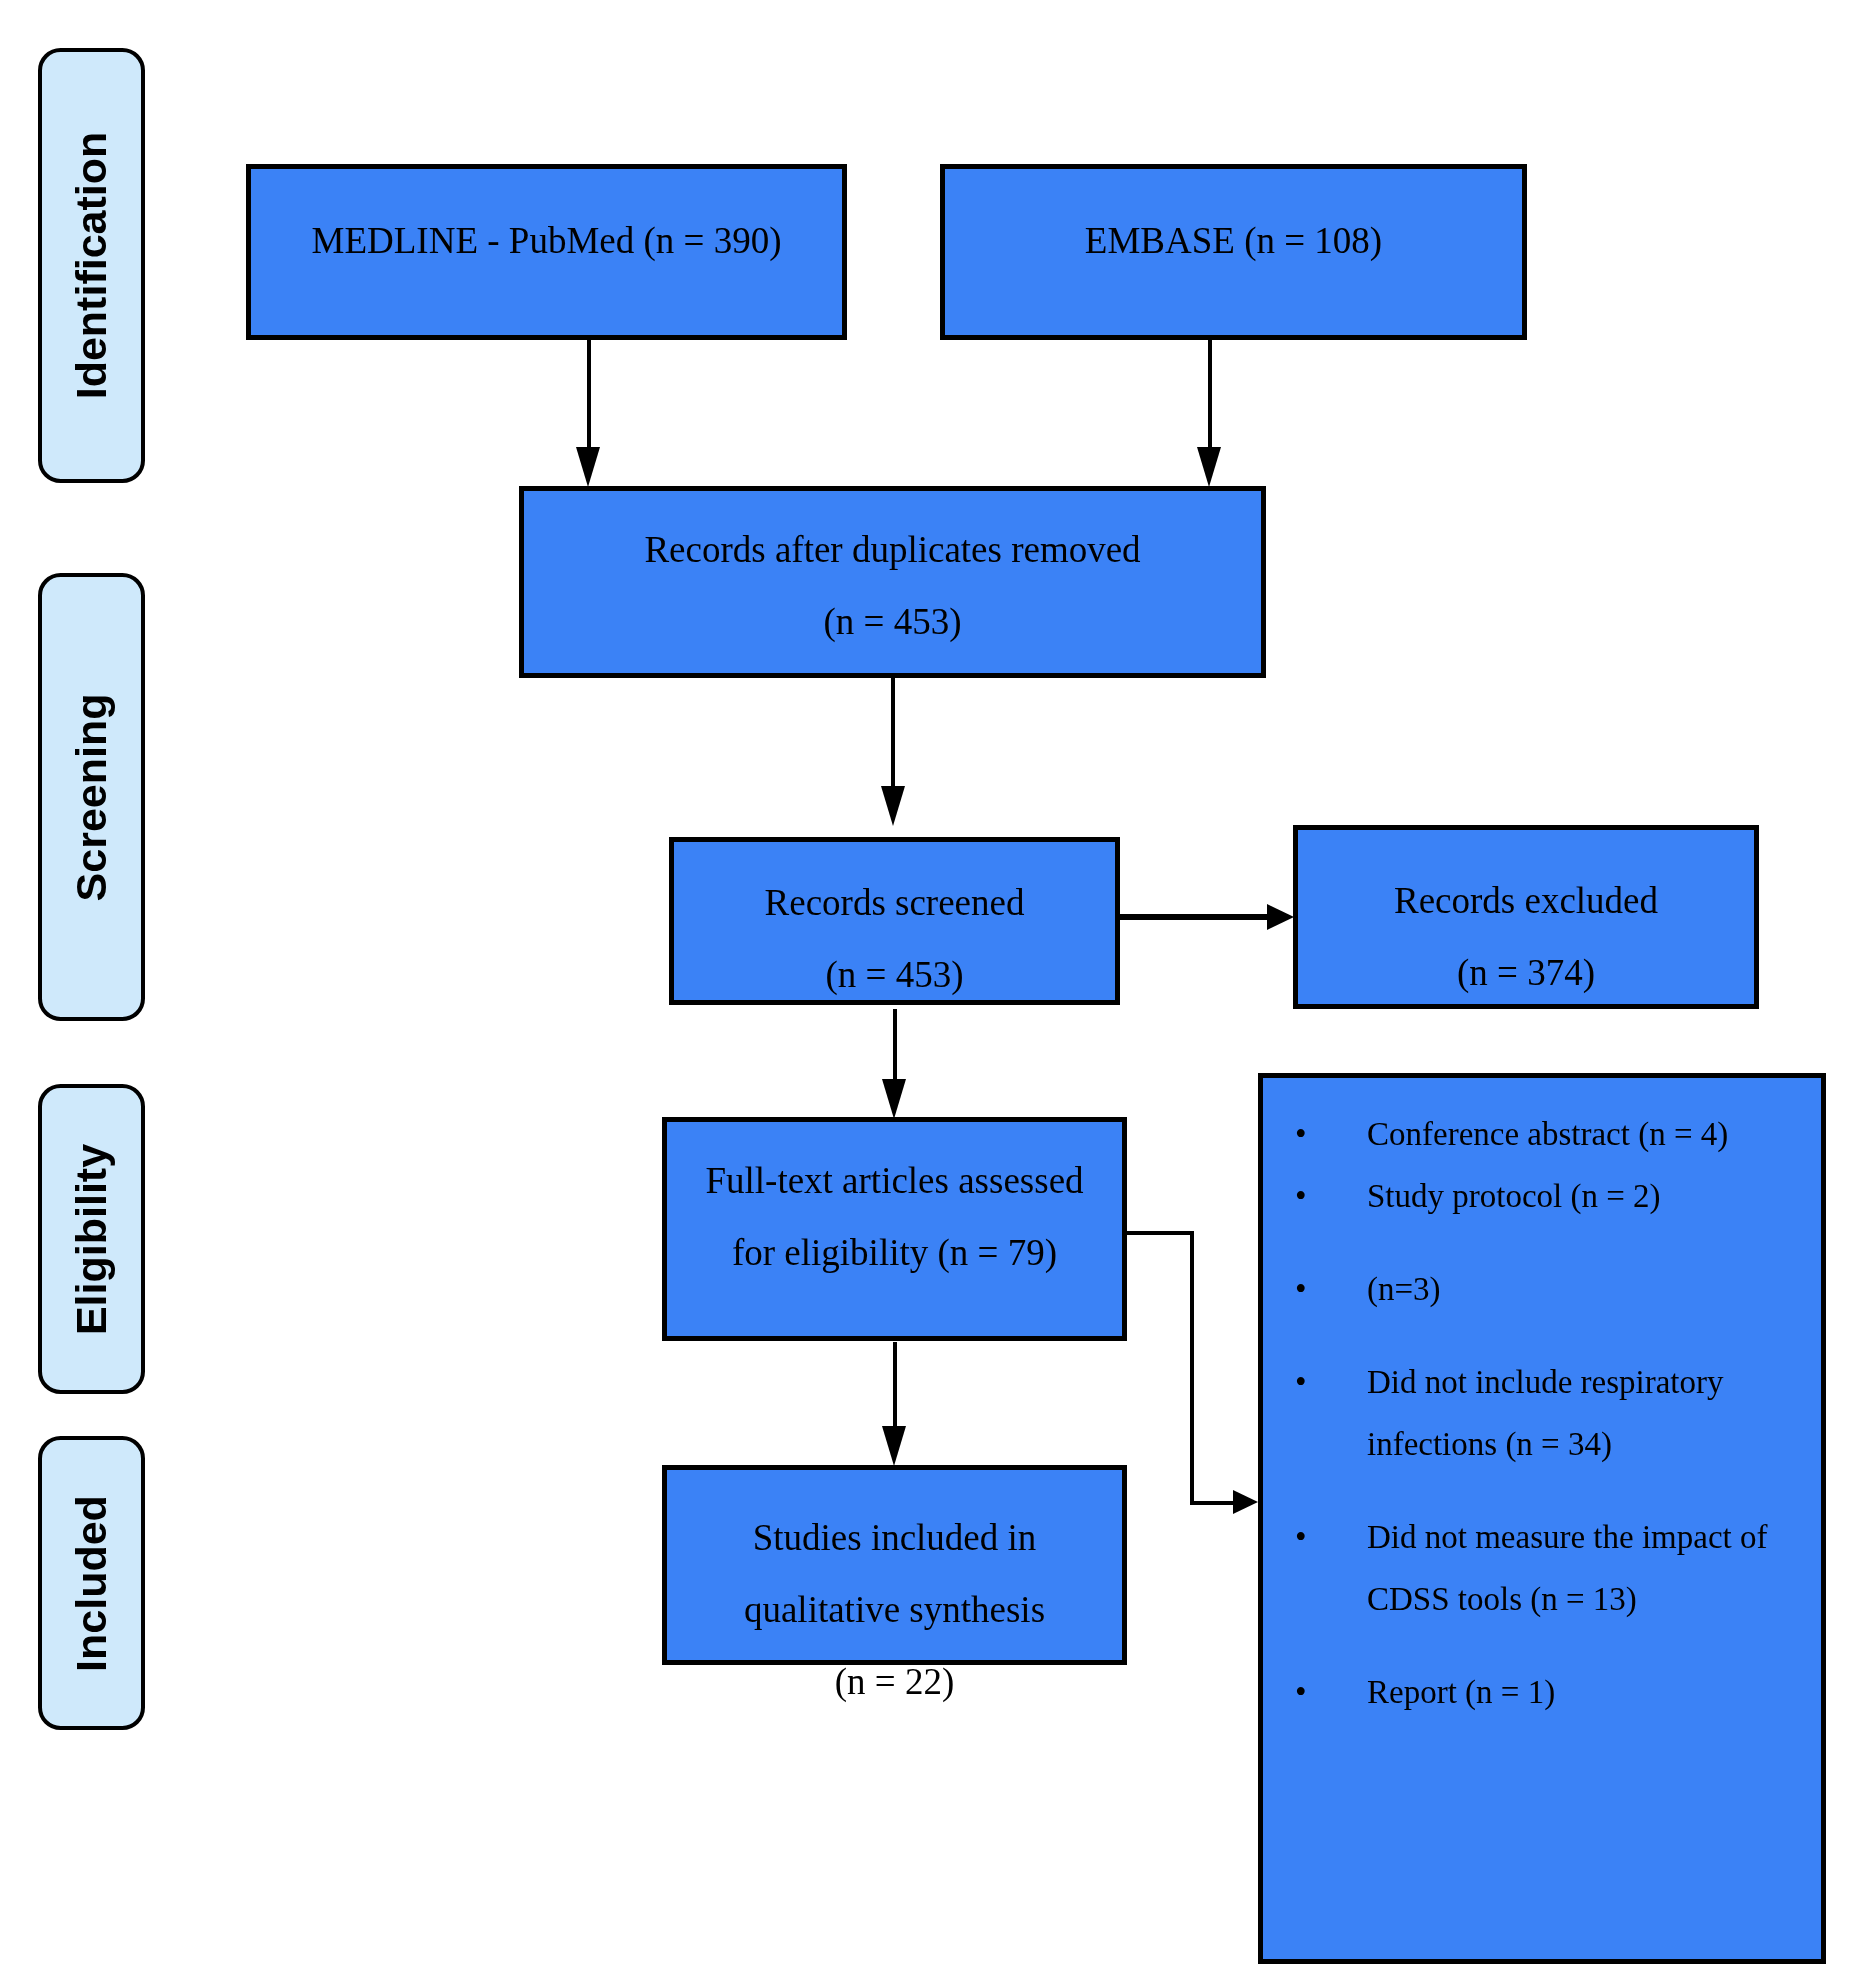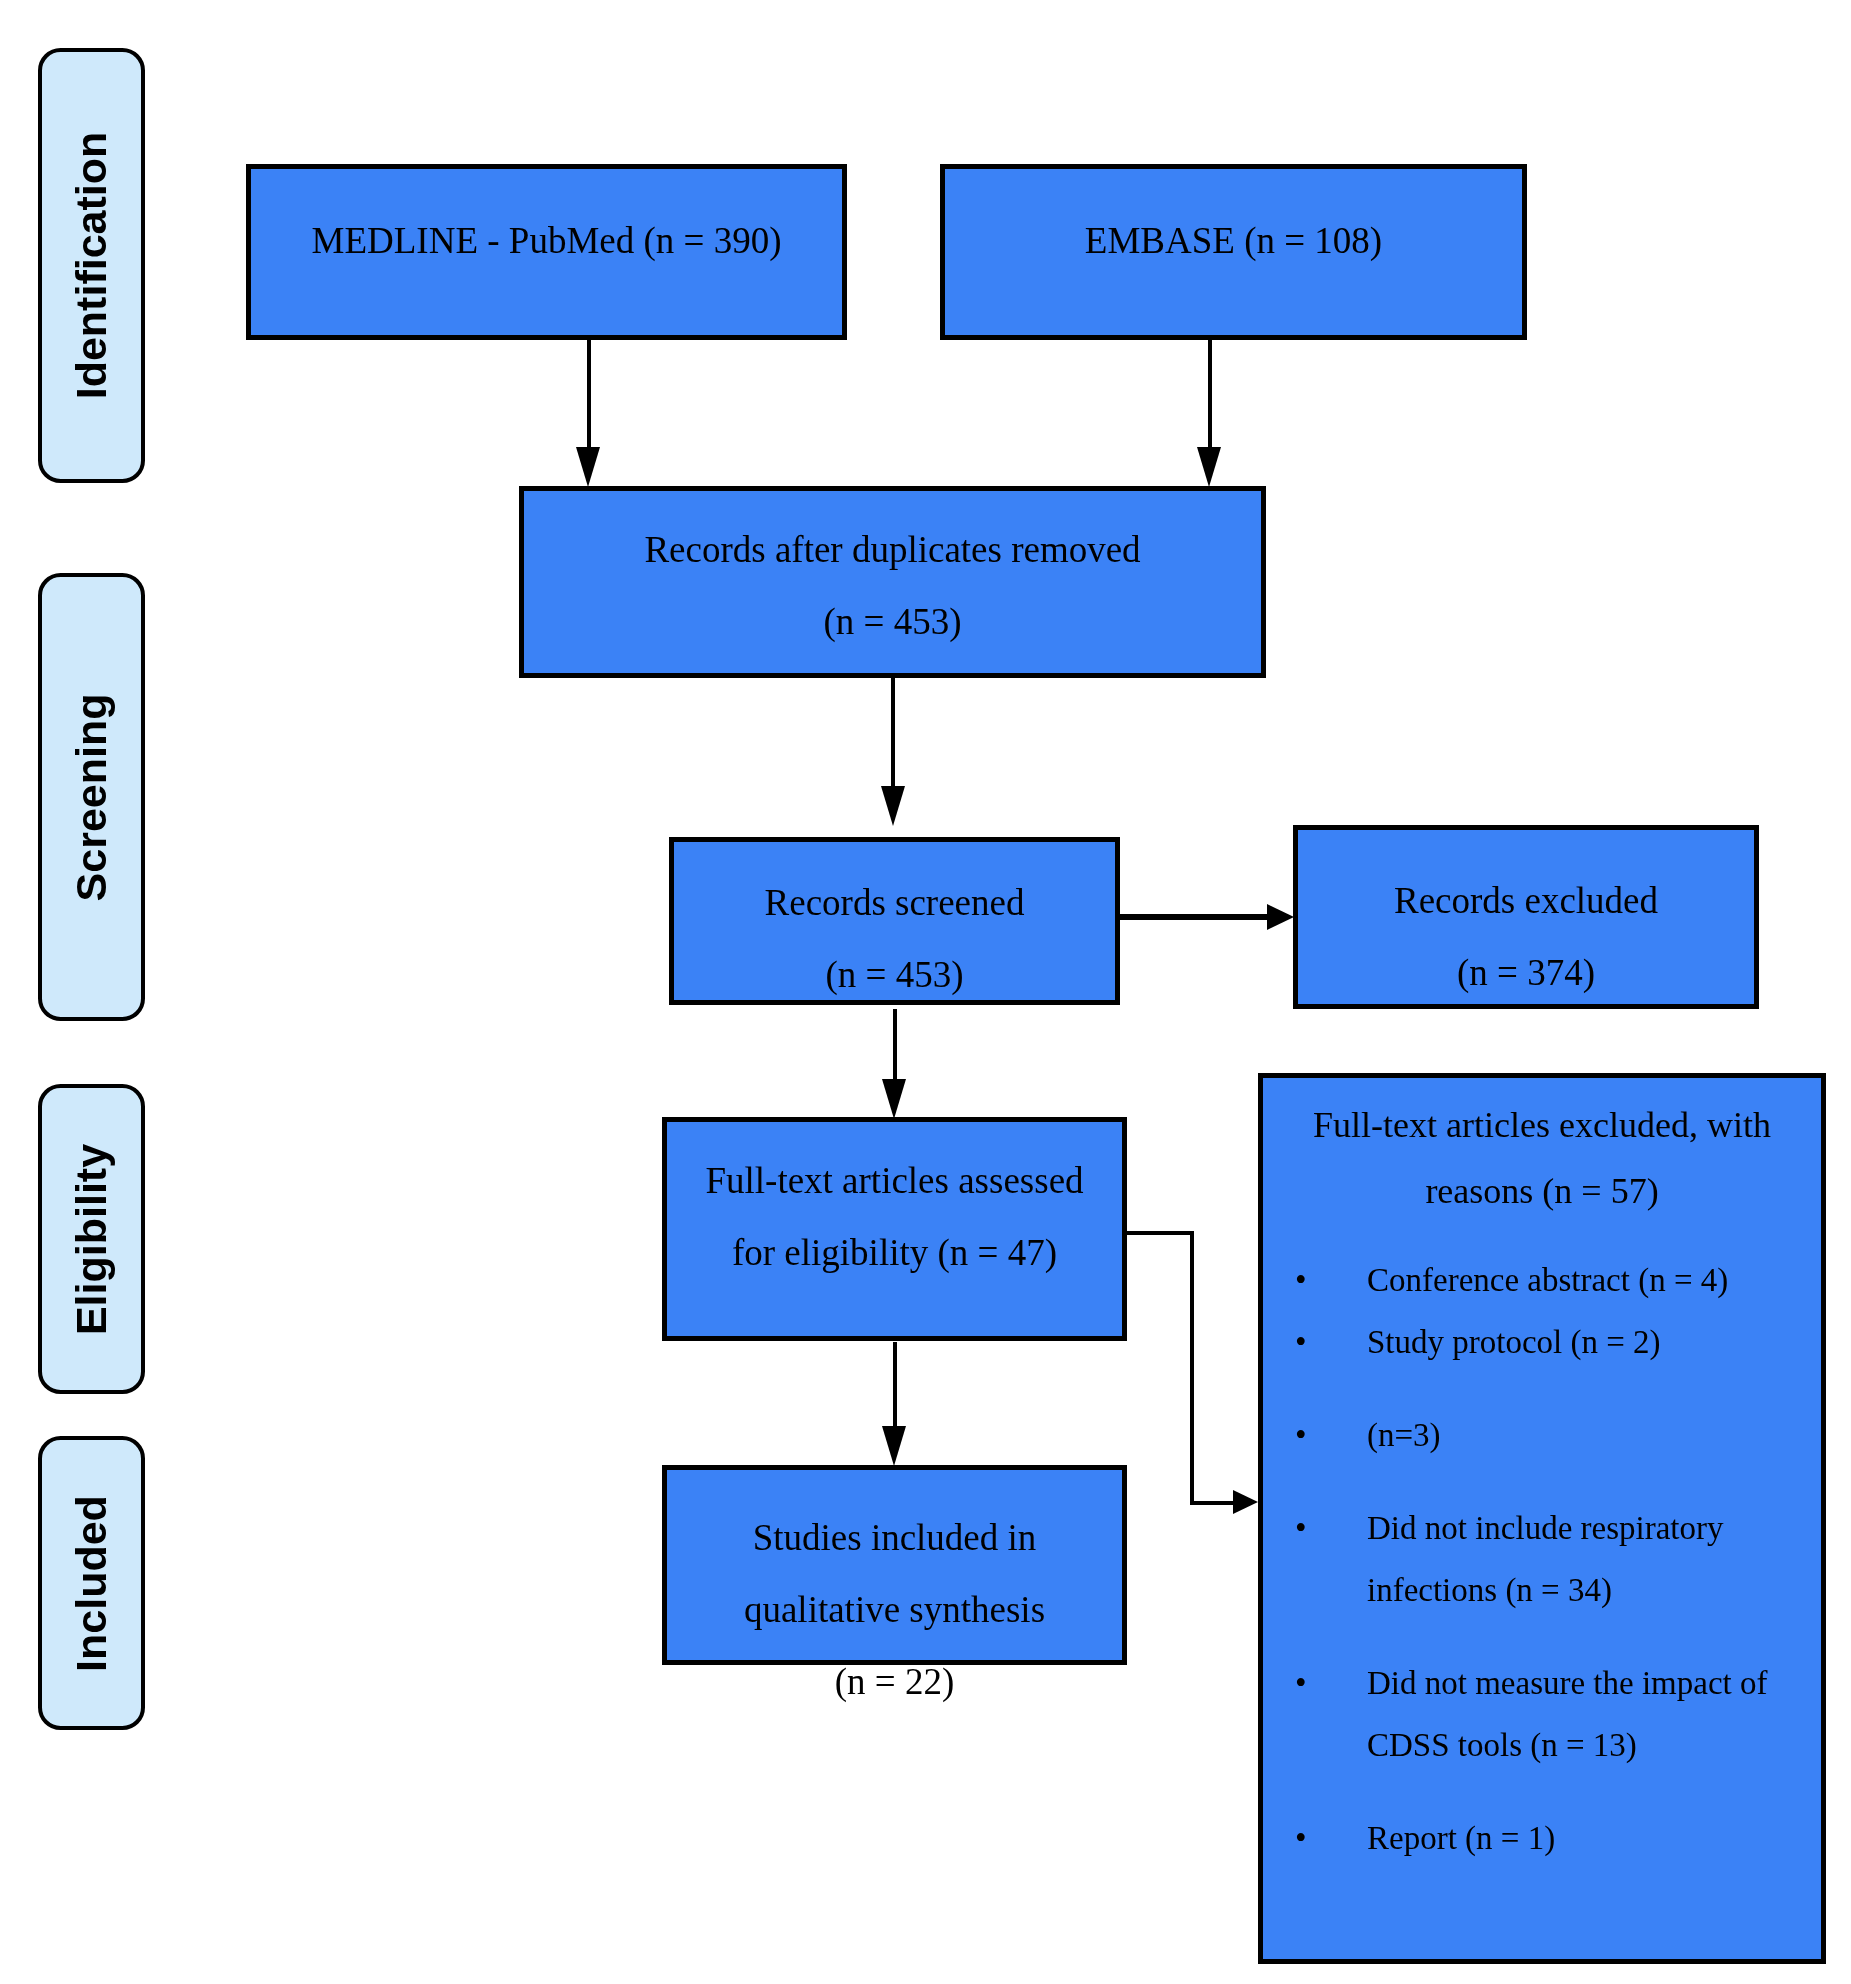--- a/index.html
+++ b/index.html
@@ -125,34 +125,30 @@
     <div class="line">(n = 453)</div>
   </div>
 
   <div class="fbox" style="left:1293px;top:825px;width:466px;height:184px;padding-top:35px;">
     <div class="line">Records excluded</div>
     <div class="line">(n = 374)</div>
   </div>
 
   <div class="fbox" style="left:662px;top:1117px;width:465px;height:224px;padding-top:23px;">
     <div class="line">Full-text articles assessed</div>
-    <div class="line">for eligibility (n = 47)</div>
+    <div class="line">for eligibility (n = 79)</div>
   </div>
 
   <div class="fbox" style="left:662px;top:1465px;width:465px;height:200px;padding-top:32px;">
     <div class="line">Studies included in</div>
     <div class="line">qualitative synthesis</div>
     <div class="line">(n = 22)</div>
   </div>
 
   <div class="fbox" id="box-reasons" style="left:1258px;top:1073px;width:568px;height:891px;">
-    <div class="rhead">
-      <div>Full-text articles excluded, with</div>
-      <div>reasons (n = 57)</div>
-    </div>
     <div class="rlist">
       <div class="ritem">
         <span class="rbullet">•</span>
         <div class="rlines">
             <div>Conference abstract (n = 4)</div>
           </div>
       </div>
       <div class="ritem">
         <span class="rbullet">•</span>
         <div class="rlines">

